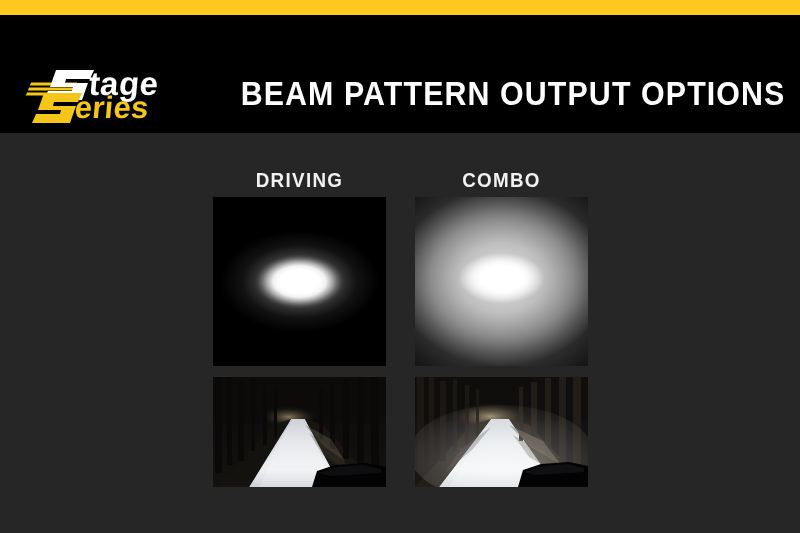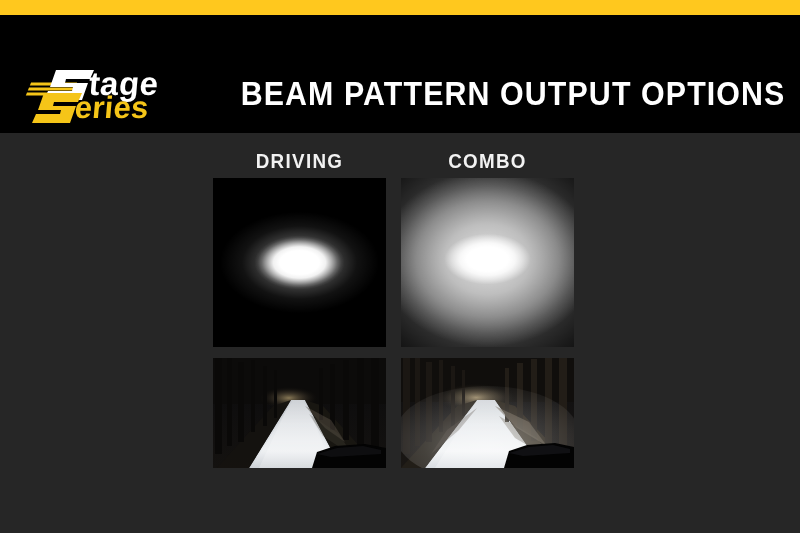--- a/index.html
+++ b/index.html
@@ -53,24 +53,24 @@
     letter-spacing: 1.2px;
     line-height: 38px;
     transform: scaleX(0.92);
     transform-origin: center center;
     white-space: nowrap;
   }
 
   
   .columns {
     position: absolute;
-    left: 213px; top: 144px;
+    left: 213px; top: 163px;
     width: 375px;
     display: flex;
-    gap: 15px;
+    gap: 29px;
   }
   .column {
     width: 173px;
   }
   .col-label {
     height: 34px;
     line-height: 34px;
     text-align: center;
     color: #f2f2f2;
     font-family: "Liberation Sans Narrow", "Liberation Sans", sans-serif;

